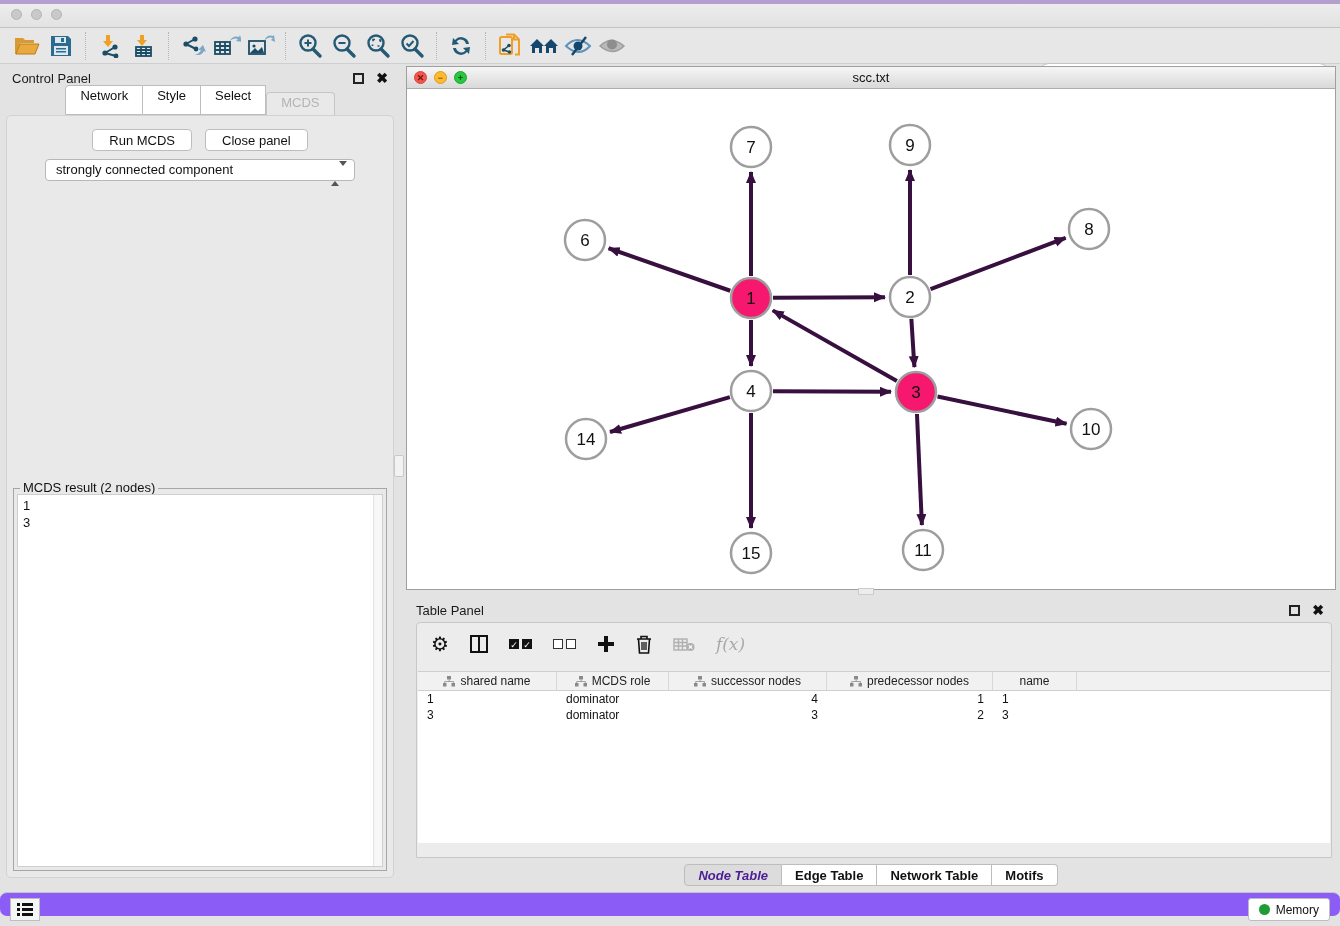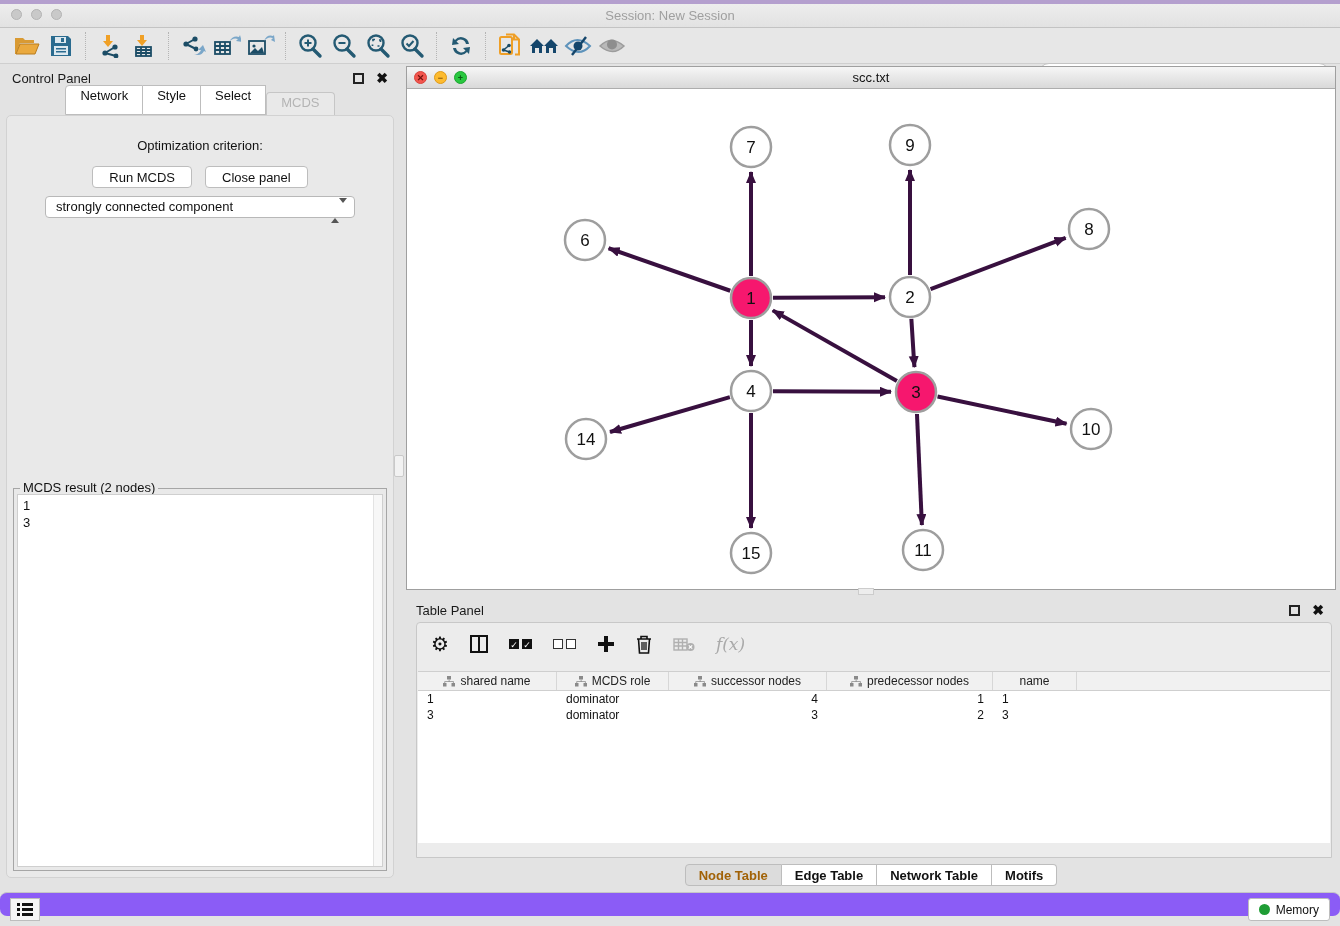--- a/index.html
+++ b/index.html
@@ -81,21 +81,21 @@
   .th { display:flex; align-items:center; justify-content:center; gap:5px; font-size:12px; color:#222;
     border-right:1px solid #d7d7d7; overflow:hidden; }
   .th.fill { flex:1; border-right:none; }
   .trow { display:flex; height:16px; font-size:12px; color:#111; }
   .td { padding:0 9px; overflow:hidden; line-height:16px; }
   #tp-tabs { position:absolute; left:0; right:0; bottom:4px; display:flex; justify-content:center; }
   .tp-tab { background:#fff; border:1px solid #bdbdbd; border-left:none; height:22px; line-height:21px;
     padding:0 13px; font-size:13px; font-weight:bold; color:#111; }
   .tp-tab:first-child { border-left:1px solid #bdbdbd; border-radius:4px 0 0 4px; }
   .tp-tab:last-child { border-radius:0 4px 4px 0; }
-  .tp-tab.active { background:#dcdcdc; color:#a16207; }
+  .tp-tab.active { background:#dcdcdc; color:#4c1d95;font-style:italic; }
 
   
   #statusbar { left:0; top:892px; width:1340px; height:24px; background:#8b5cf6; border-top:1px solid #c6c6c6;border-radius:7px; }
   #list-btn { position:absolute; left:10px; top:5px; width:30px; height:23px; background:#f5f5f5;
     border:1px solid #bdbdbd; display:flex; align-items:center; justify-content:center; }
   #memory-btn { position:absolute; right:10px; top:5px; height:23px; background:#fff; border:1px solid #bdbdbd;
     border-radius:3px; display:flex; align-items:center; gap:6px; padding:0 10px; font-size:12px; color:#111; }
   #memory-dot { width:11px; height:11px; border-radius:50%; background:#1f9d35; }
 
   .fx { font-family:"DejaVu Serif",serif; font-style:italic; font-size:17px; color:#a9a9a9; }
@@ -106,21 +106,20 @@
 </style>
 </head>
 <body>
 
 <div id="app">
 
   <div id="titlebar" class="abs">
     <span class="tl-dot" style="left:11px"></span>
     <span class="tl-dot" style="left:31px"></span>
     <span class="tl-dot" style="left:51px"></span>
-    <div id="win-title">Session: New Session</div>
   </div>
 
   <div id="toolbar" class="abs">
     <div class="tb-btn">
       <svg width="26" height="22" viewBox="0 0 26 22">
           <path d="M1 3 h8 l2 2 h9 v3 H6 L2 19 H1 Z" fill="#d99a33"></path>
           <path d="M6 9 h19 l-4 10 H2 Z" fill="#eaa93e" stroke="#b97d1e"></path>
         </svg>
     </div>
     <div class="tb-btn">
@@ -266,21 +265,20 @@
       <span class="float-icon"></span>
       <span class="close-icon">✖</span>
     </div>
     <div id="cp-tabs">
         <span class="tab">Network</span>
         <span class="tab">Style</span>
         <span class="tab">Select</span>
         <span class="tab active">MCDS</span>
       </div>
     <div id="cp-body">
-      <div id="opt-label">Optimization criterion:</div>
       <div id="cp-buttons">
         <button class="cp-btn">Run MCDS</button>
         <button class="cp-btn">Close panel</button>
       </div>
       <div id="opt-select">
         <span>strongly connected component</span>
         <span class="stepper"><span class="tri-up"></span><span class="tri-down"></span></span>
       </div>
       <div id="result-box">
         <span id="result-title">MCDS result (2 nodes)</span>

